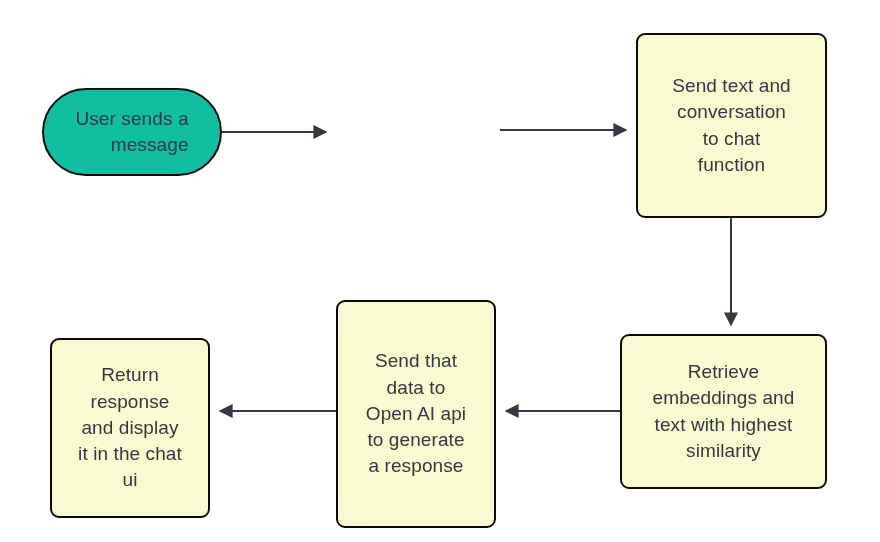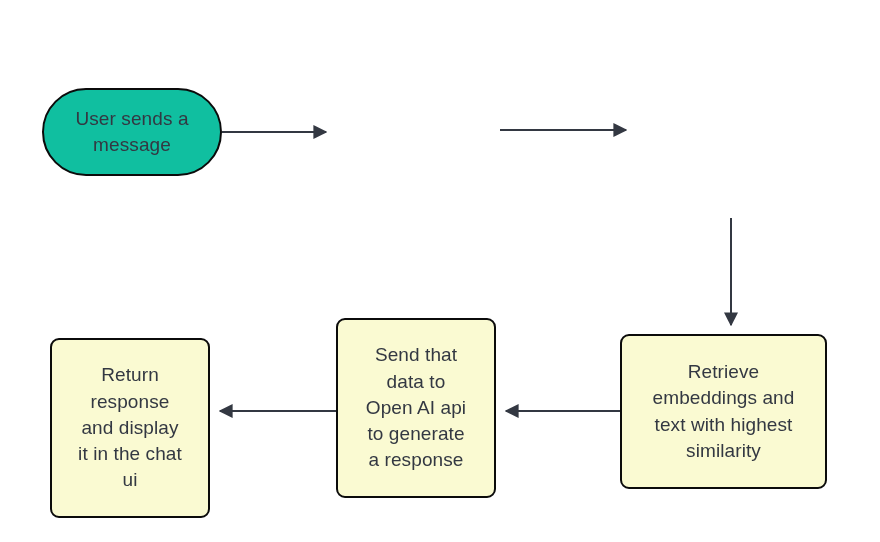--- a/index.html
+++ b/index.html
@@ -76,35 +76,41 @@
       <line x1="731" y1="218" x2="731" y2="325" stroke="#333842" stroke-width="2" marker-end="url(#arrow-right)"></line>
     </g>
     <g>
       <line x1="620" y1="411" x2="506" y2="411" stroke="#333842" stroke-width="2" marker-end="url(#arrow-right)"></line>
     </g>
     <g>
       <line x1="336" y1="411" x2="220" y2="411" stroke="#333842" stroke-width="2" marker-end="url(#arrow-right)"></line>
     </g>
   </svg>
 
-  <div class="node node-terminal" style="left:42px; top:88px; width:180px; height:88px;">
+  <div class="node node-terminal" style="left:42px; top:88px; width:180px; height:88px;text-align:right;">
     <span class="node-label">User sends a
 message</span>
   </div>
 
 
+  <div class="node node-process" style="left:636px; top:33px; width:191px; height:185px;">
+    <span class="node-label">Send text and
+conversation
+to chat
+function</span>
+  </div>
 
   <div class="node node-process" style="left:620px; top:334px; width:207px; height:155px;">
     <span class="node-label">Retrieve
 embeddings and
 text with highest
 similarity</span>
   </div>
 
-  <div class="node node-process" style="left:336px; top:318px; width:160px; height:180px;">
+  <div class="node node-process" style="left:336px; top:300px; width:160px; height:228px;">
     <span class="node-label">Send that
 data to
 Open AI api
 to generate
 a response</span>
   </div>
 
   <div class="node node-process" style="left:50px; top:318px; width:160px; height:180px;margin-top:20px;">
     <span class="node-label">Return
 response

